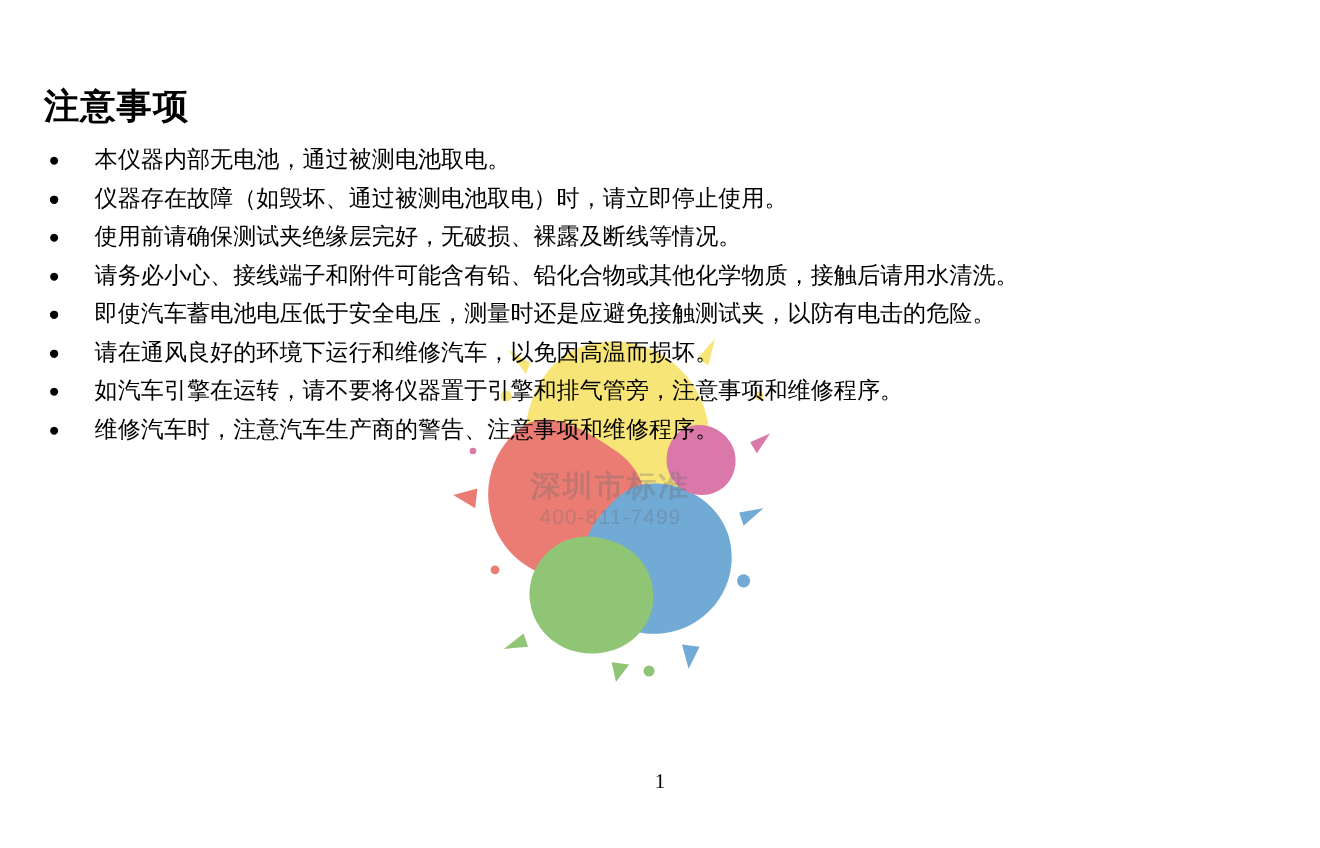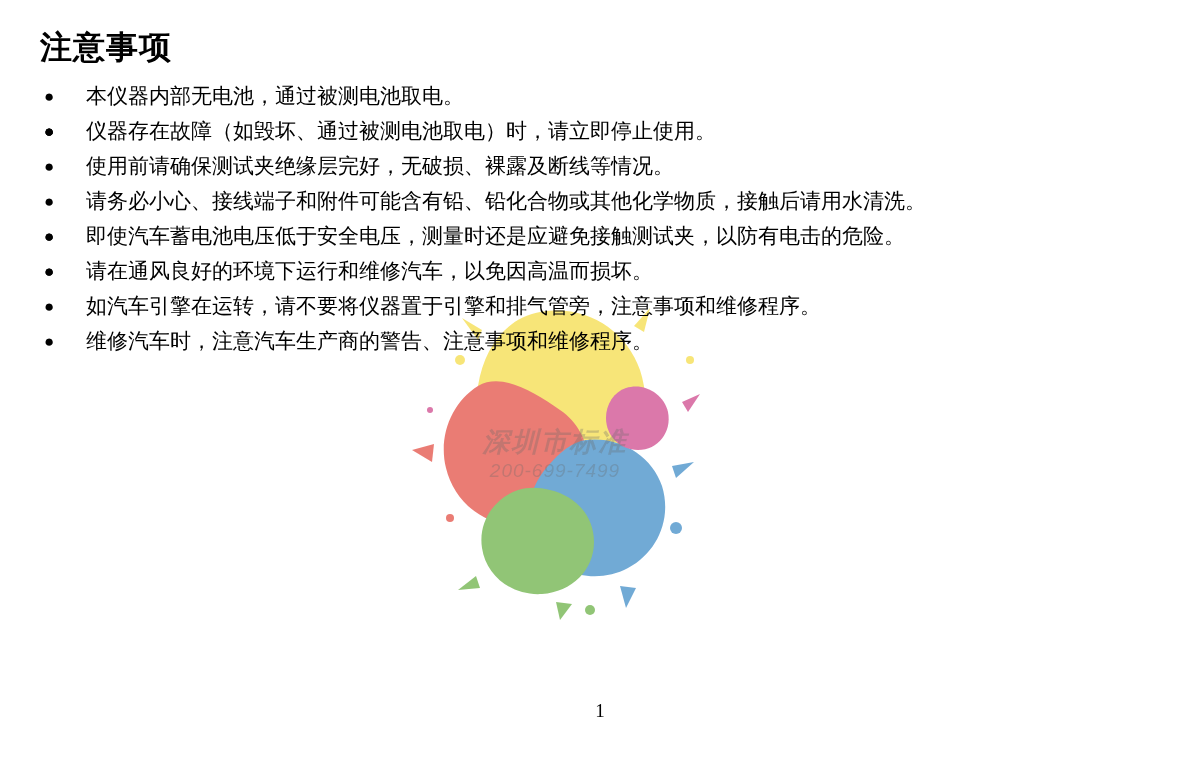--- a/index.html
+++ b/index.html
@@ -26,21 +26,20 @@
   
   .watermark {
     position: absolute;
     left: 390px;
     top: 290px;
     width: 330px;
     height: 330px;
     pointer-events: none;
     z-index: 0;
     opacity: 0.78;
-    font-style: italic;
   }
   .watermark-text {
     position: absolute;
     left: 0;
     top: 0;
     width: 330px;
     height: 330px;
     display: flex;
     flex-direction: column;
     align-items: center;
@@ -58,21 +57,21 @@
   .watermark-phone {
     font-size: 19px;
     letter-spacing: 1px;
     margin-top: 3px;
   }
 
   
   .content {
     position: relative;
     z-index: 2;
-    padding: 27px 40px 0 40px;
+    padding: 76px 40px 0 40px;
   }
 
   h1.title {
     font-family: "DejaVu Serif", "Liberation Serif", serif;
     font-size: 32px;
     font-weight: bold;
     margin: 0 0 12px 0;
     letter-spacing: 1px;
     line-height: 1.3;
   }
@@ -140,21 +139,21 @@
         <circle cx="70" cy="70" r="5" fill="#f4d935"></circle>
         <circle cx="286" cy="238" r="6" fill="#2a7fc1"></circle>
         <circle cx="60" cy="228" r="4" fill="#e03b2f"></circle>
         <circle cx="200" cy="320" r="5" fill="#5aa832"></circle>
         <circle cx="300" cy="70" r="4" fill="#f4d935"></circle>
         <circle cx="40" cy="120" r="3" fill="#c9347f"></circle>
       </g>
     </svg>
     <div class="watermark-text">
       <div class="watermark-cn">深圳市标准</div>
-      <div class="watermark-phone">200-699-7499</div>
+      <div class="watermark-phone">400-811-7499</div>
     </div>
   </div>
 
   <div class="content">
     <h1 class="title">注意事项</h1>
 
     <ul class="notes">
       <li>
         <span class="bullet">●</span>
         <span>本仪器内部无电池，通过被测电池取电。</span>

